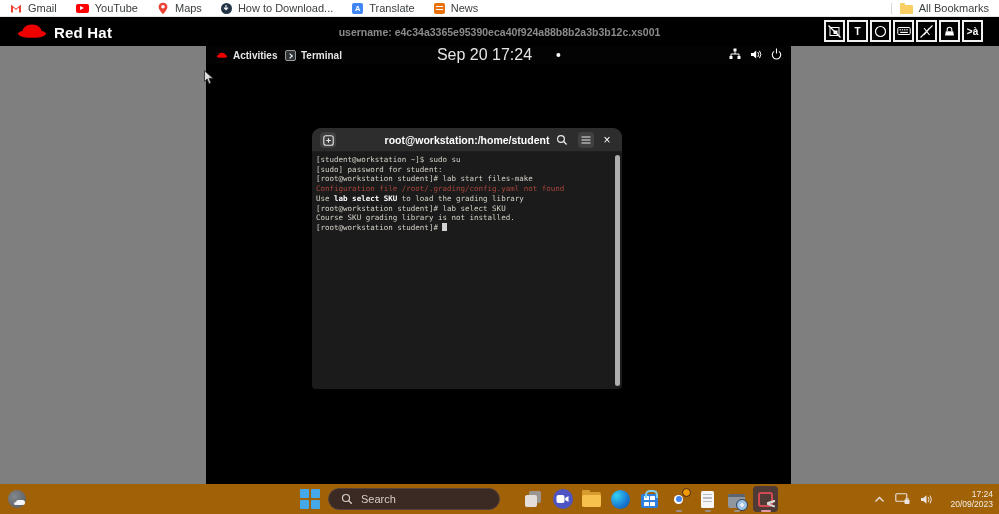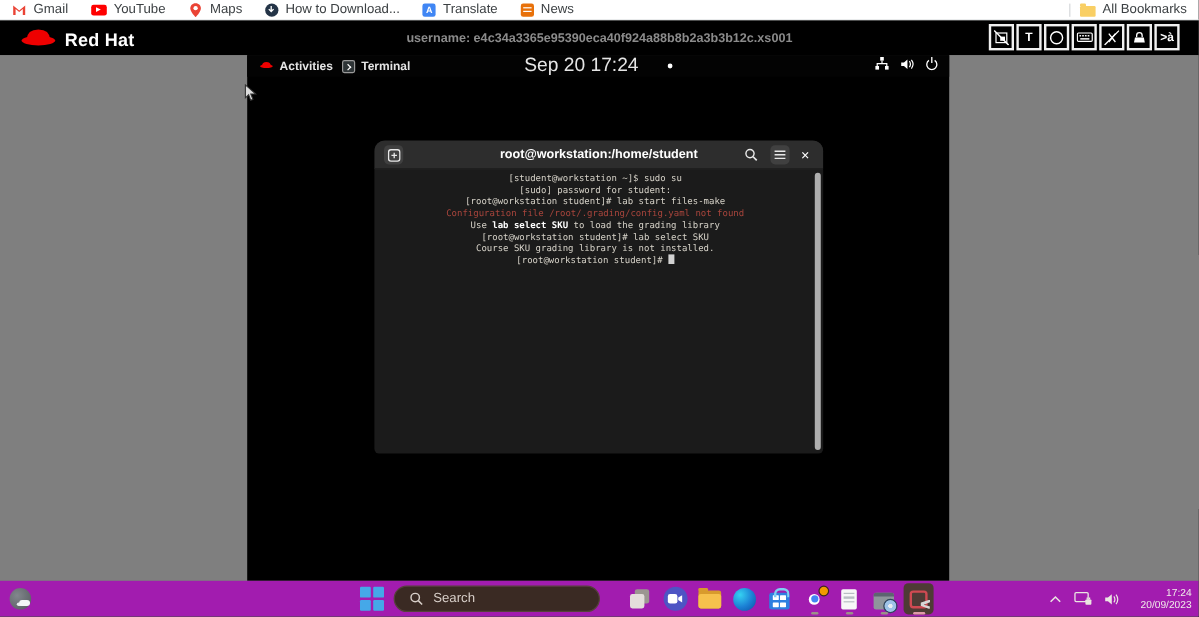--- a/index.html
+++ b/index.html
@@ -44,41 +44,41 @@
                  display:flex;align-items:center;gap:24px;cursor:pointer;}
   .gn-dot{width:4px;height:4px;border-radius:50%;background:#fff;}
   .gn-right{position:absolute;right:9px;top:0;height:18px;display:flex;align-items:center;gap:9px;}
   .term-mini-icon{width:11px;height:11px;background:#2e3436;border:1px solid #9a9a9a;border-radius:2px;position:relative;}
   .term-mini-icon:before{content:"";position:absolute;left:2px;top:3px;width:3px;height:3px;
       border-right:1px solid #fff;border-bottom:1px solid #fff;transform:rotate(-45deg);}
 
   .mouse-cursor{position:absolute;left:203px;top:24px;}
 
   
-  .terminal{position:absolute;left:106px;top:71px;width:374px;height:261px;border-radius:9px 9px 4px 4px;
-            overflow:hidden;background:#1b1b1b;box-shadow:0 8px 24px rgba(0,0,0,.6);text-align:center;}
+  .terminal{position:absolute;left:106px;top:82px;width:310px;height:261px;border-radius:9px 9px 4px 4px;
+            overflow:hidden;background:#1b1b1b;box-shadow:0 8px 24px rgba(0,0,0,.6);}
   .term-titlebar{position:relative;height:24px;background:#2d2d2d;border-bottom:1px solid #1f1f1f;
                  display:flex;align-items:center;justify-content:center;}
   .term-title{color:#ffffff;font-size:10.5px;font-weight:bold;}
   .tb-btn{position:absolute;top:4px;width:16px;height:16px;border-radius:4px;display:flex;
           align-items:center;justify-content:center;cursor:pointer;}
   .tb-newtab{left:8px;background:#404040;}
   .tb-search{right:52px;}
   .tb-menu{right:28px;background:#404040;}
   .tb-close{right:7px;color:#fff;font-size:12px;line-height:16px;}
   .term-body{position:absolute;top:24px;left:0;right:0;bottom:0;padding:3px 10px 4px 4px;
              font-family:"DejaVu Sans Mono",monospace;font-size:7.5px;line-height:9.7px;color:#d6d2c8;
              white-space:pre;}
   .term-body .red{color:#a8453c;}
   .term-body .bold{font-weight:bold;color:#ffffff;}
   .term-body .cursor{display:inline-block;width:5px;height:8.5px;background:#d2d2d2;vertical-align:-1.5px;}
   .term-scrollbar{position:absolute;right:2px;top:27px;bottom:3px;width:5px;border-radius:3px;background:#aeaeae;}
 
   
-  .taskbar{position:absolute;left:0;top:484px;width:999px;height:30px;background:#a21caf;}
+  .taskbar{position:absolute;left:0;top:484px;width:999px;height:30px;background:#a16207;}
   .weather-icon{position:absolute;left:8px;top:6px;width:18px;height:18px;border-radius:50%;
                 background:radial-gradient(circle at 35% 35%, #82878d, #54585d);}
   .weather-icon:after{content:"";position:absolute;right:1px;bottom:3px;width:9px;height:5px;border-radius:4px;
                 background:#f4f6f8;box-shadow:-3px 1px 0 -1px #e8ebee;}
   .start-btn{position:absolute;left:300px;top:5px;width:20px;height:20px;display:grid;
              grid-template-columns:9px 9px;grid-template-rows:9px 9px;gap:2px;cursor:pointer;}
   .start-btn i{background:#45a8e8;border-radius:1px;}
   .search-pill{position:absolute;left:328px;top:4px;width:172px;height:22px;border-radius:11px;
                background:#3a2a23;border:1px solid #55423a;display:flex;align-items:center;gap:8px;
                padding:0 12px;cursor:pointer;}

